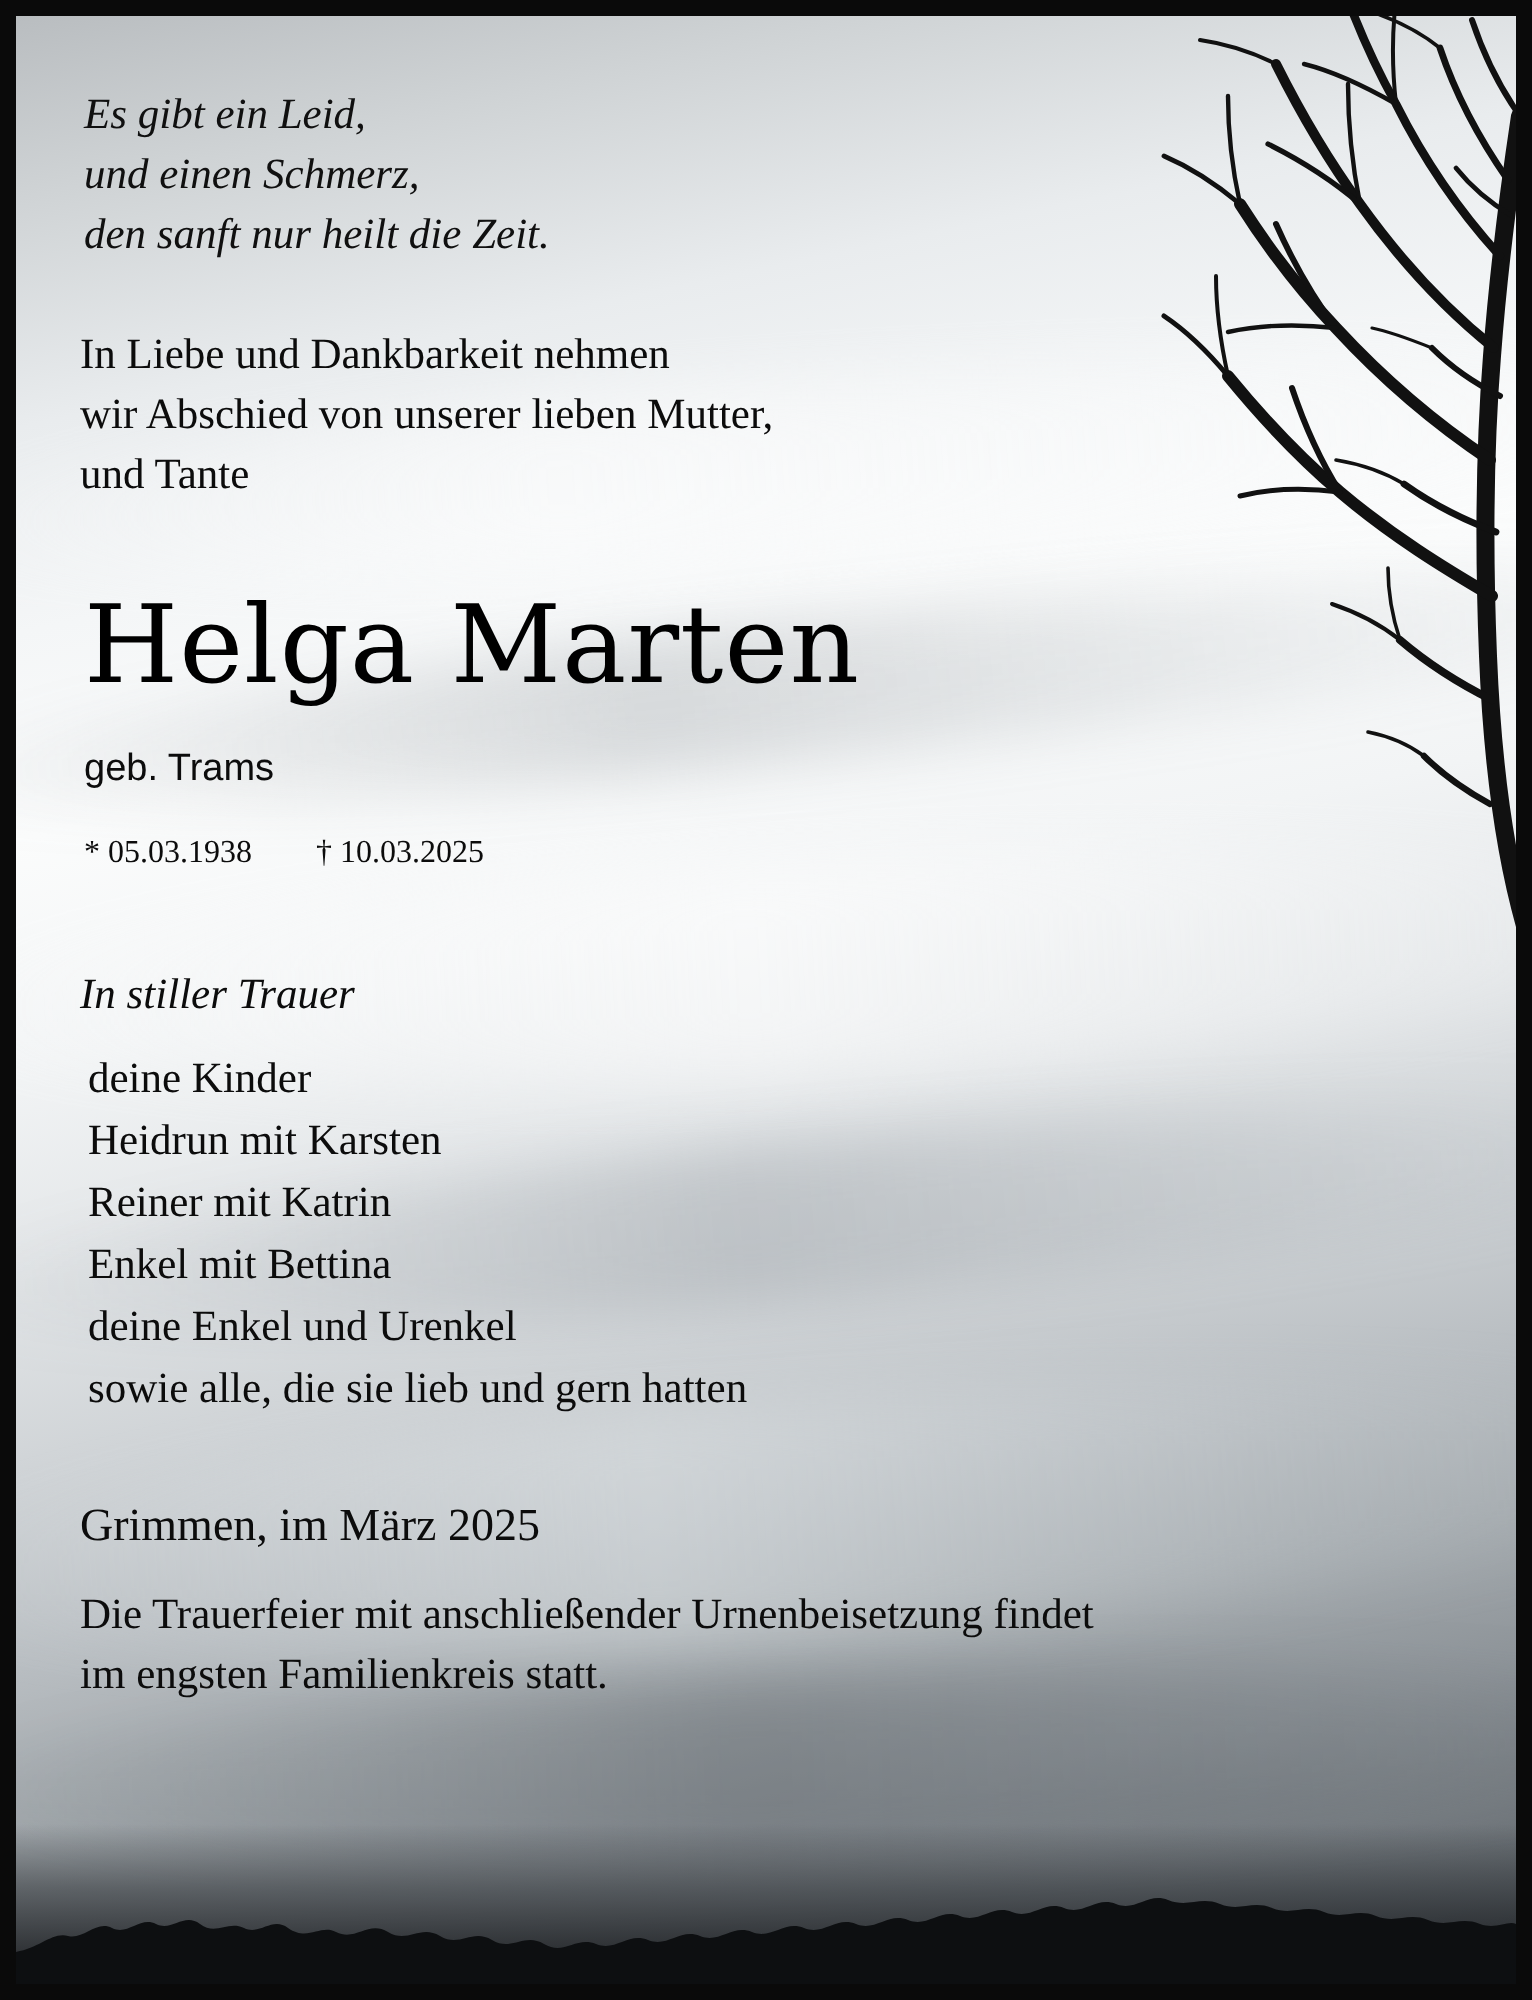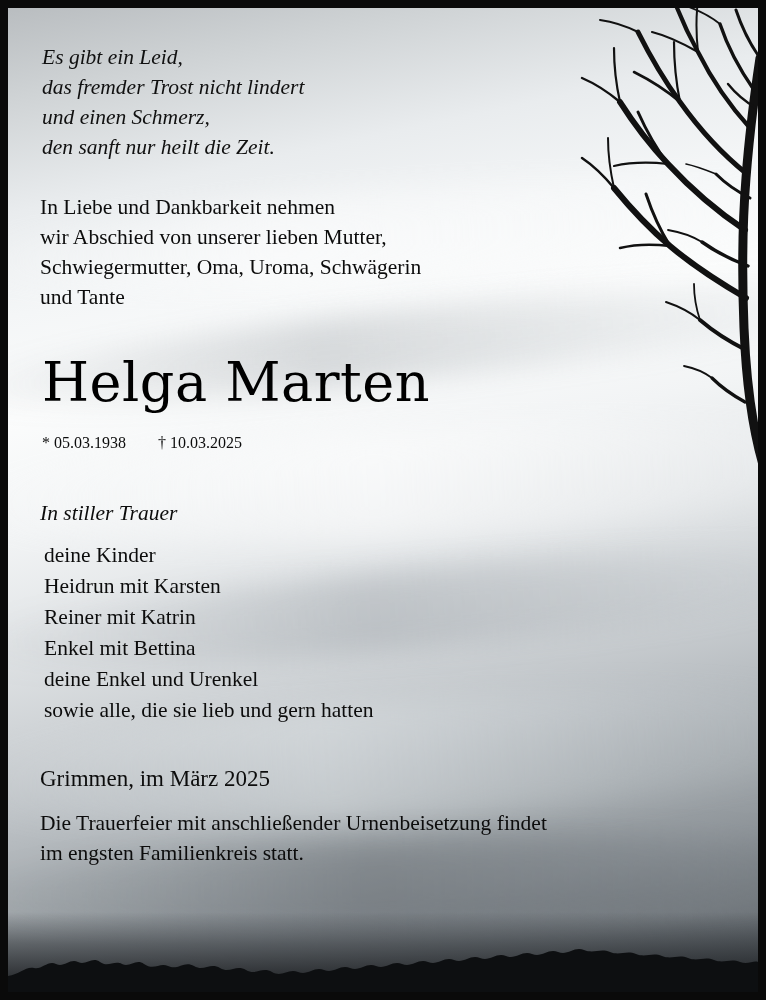--- a/index.html
+++ b/index.html
@@ -210,33 +210,32 @@
 
     <div class="horizon"></div>
     <svg class="treeline" viewBox="0 0 750 46" preserveAspectRatio="none">
       <path fill="#0d0f11" d="M0 46 L0 30 C12 28 18 20 26 22 C34 24 40 14 48 18 C56 22 62 12 70 16 C78 20 84 10 92 16 C100 22 106 14 114 18 C122 22 128 12 136 18 C146 25 152 16 160 20 C170 25 176 14 186 20 C196 26 202 16 212 22 C222 28 228 18 238 24 C248 30 254 20 264 26 C274 32 280 22 290 26 C300 30 306 20 316 24 C326 28 332 18 342 22 C352 26 358 16 368 20 C378 24 384 14 394 18 C404 22 410 12 420 16 C430 20 436 10 446 14 C456 18 462 8 472 12 C482 16 488 6 498 10 C508 14 514 4 524 8 C534 12 540 2 550 6 C560 10 566 0 576 4 C586 8 592 2 602 6 C612 10 618 4 628 8 C638 12 644 6 654 10 C664 14 670 8 680 12 C690 16 696 10 706 14 C716 18 722 12 732 16 C740 19 746 14 750 16 L750 46 Z"></path>
     </svg>
 
     <div class="content">
 
       <div class="poem">
         <div>Es gibt ein Leid,</div>
-        <div>das fremder Trost nicht lindert</div>
         <div>und einen Schmerz,</div>
         <div>den sanft nur heilt die Zeit.</div>
       </div>
 
       <div class="intro">
         <div>In Liebe und Dankbarkeit nehmen</div>
         <div>wir Abschied von unserer lieben Mutter,</div>
-        <div>Schwiegermutter, Oma, Uroma, Schwägerin</div>
         <div>und Tante</div>
       </div>
 
       <div class="name">Helga Marten</div>
+      <div class="maiden">geb. Trams</div>
       <div class="dates">* 05.03.1938        † 10.03.2025</div>
 
       <div class="mourning-title">In stiller Trauer</div>
       <div class="mourners">
         <div>deine Kinder</div>
         <div>Heidrun mit Karsten</div>
         <div>Reiner mit Katrin</div>
         <div>Enkel mit Bettina</div>
         <div>deine Enkel und Urenkel</div>
         <div>sowie alle, die sie lieb und gern hatten</div>

